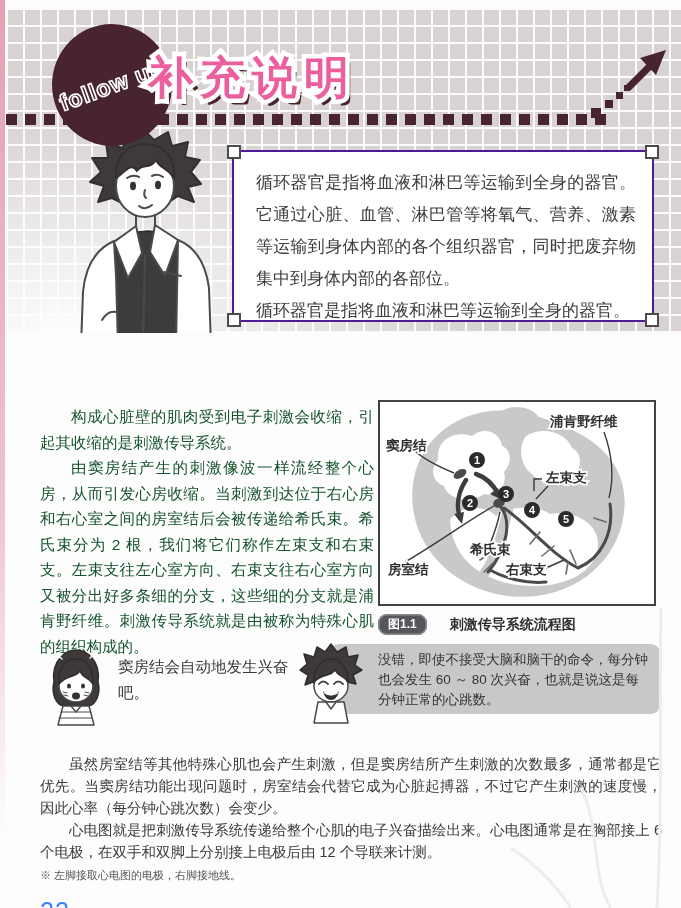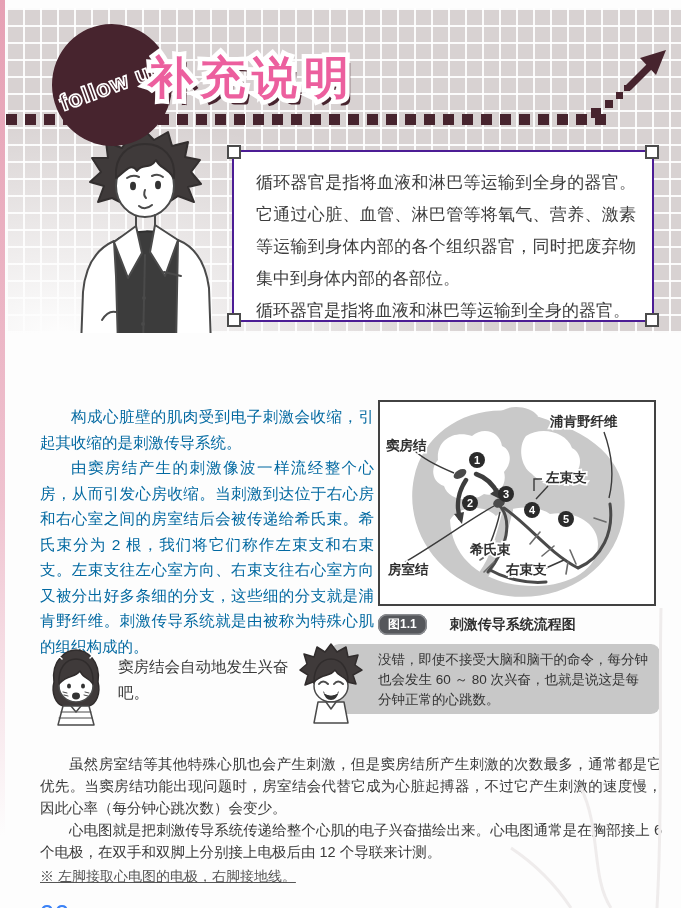--- a/index.html
+++ b/index.html
@@ -46,41 +46,41 @@
   .c-tl{left:-7px;top:-7px;} .c-tr{right:-7px;top:-7px;}
   .c-bl{left:-7px;bottom:-7px;} .c-br{right:-7px;bottom:-7px;}
 
   
   .section-bar{position:absolute;left:36px;top:352px;width:610px;height:40px;background:#55575b;
     border-radius:5px 16px 16px 5px;box-shadow:4px 4px 0 #c8c5c5;z-index:5;
     color:#ffffff;font-size:20px;font-weight:700;line-height:40px;padding-left:38px;box-sizing:border-box;}
 
   
   .article{position:absolute;left:40px;top:404px;width:334px;font-size:15.5px;line-height:25.5px;
-    text-align:justify;color:#0369a1;}
+    text-align:justify;color:#14532d;}
   .article p{margin:0;text-indent:2em;}
 
   .figure-box{position:absolute;left:378px;top:400px;width:278px;height:206px;background:#ffffff;
     border:2px solid #424242;box-sizing:border-box;}
   .figure-caption{position:absolute;left:378px;top:614px;display:flex;align-items:center;gap:23px;}
   .fig-badge{background:#55575b;color:#fff;font-size:12px;font-weight:700;border-radius:9px;
     padding:2px 10px;box-shadow:inset 0 0 0 1.5px #8a8c90;}
   .fig-text{font-size:14px;font-weight:700;color:#2f2f2f;}
 
   
   .girl{position:absolute;left:44px;top:646px;width:64px;height:80px;}
   .girl-text{position:absolute;left:118px;top:654px;width:200px;font-size:15.5px;line-height:26px;color:#3a3a3a;}
   .boy-box{position:absolute;left:330px;top:644px;width:330px;height:70px;background:#c8c8c8;border-radius:9px;
     box-sizing:border-box;padding:6px 10px 6px 48px;font-size:13.5px;line-height:20px;color:#333;}
   .boy{position:absolute;left:298px;top:642px;width:66px;height:82px;z-index:6;}
 
   
   .bottom{position:absolute;left:40px;top:753px;width:622px;}
   .bottom .bp{margin:0;font-size:14.5px;line-height:22px;text-align:justify;text-indent:2em;color:#3a3a3a;}
-  .footnote{margin:5px 0 0 0;font-size:14px;color:#555;text-decoration:underline;}
+  .footnote{margin:5px 0 0 0;font-size:11px;color:#555;}
   .page-number{margin:14px 0 0 0;font-size:25px;color:#3b82f6;letter-spacing:1px;}
 
   .scan-texture{position:absolute;right:0;bottom:0;width:260px;height:300px;pointer-events:none;}
 </style>
 </head>
 <body>
 
 <div class="page">
   <div class="edge-strip"></div>
 

